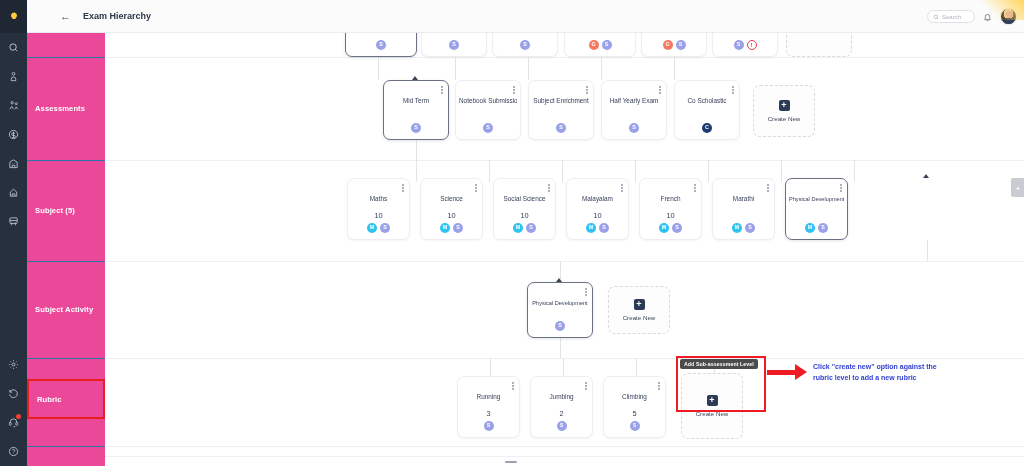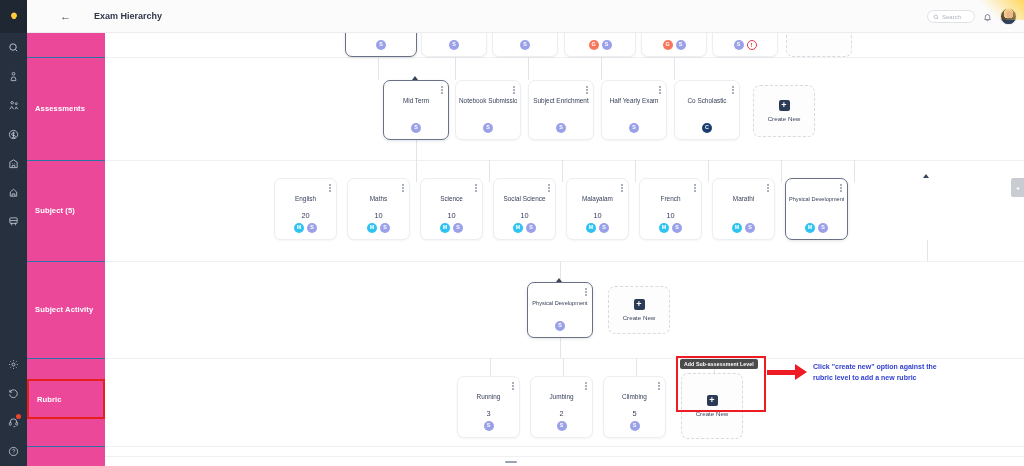--- a/index.html
+++ b/index.html
@@ -49,21 +49,21 @@
     border:2px solid #e81f1f;
   }
 
   
   .header {
     position:absolute; left:27px; top:0; width:997px; height:33px;
     background:#fbfbfc; border-bottom:1px solid #ececef;
     display:flex; align-items:center;
   }
   .back-arrow { margin-left:33px; color:#3d4758; font-size:11px; line-height:1; }
-  .header-title { margin-left:23px; font-size:9px; font-weight:bold; color:#2d3748; }
+  .header-title { margin-left:12px; font-size:9px; font-weight:bold; color:#2d3748; }
   .header-right { position:absolute; right:7px; top:0; height:33px; display:flex; align-items:center; gap:8px; }
   .search-pill {
     width:48px; height:13px; border:1px solid #dfe1e6; border-radius:7px;
     background:#fff; display:flex; align-items:center; gap:3px; padding-left:5px;
   }
   .search-pill span { font-size:6px; color:#aeb3bd; }
   .bell { color:#4a5568; }
   .avatar {
     width:17px; height:17px; border-radius:50%;
     background:radial-gradient(circle at 50% 32%, #f0c8a0 0 38%, #3a3026 39% 62%, #2f3b4e 63% 100%);
@@ -432,33 +432,20 @@
       <div class="card-title">Co Scholastic</div>
       <div class="badges">
           <span class="badge c">C</span>
         </div>
     </div>
     <div class="create" style="left:648px;top:52px;width:62px;height:52px">
       <span class="plus-box">+</span>
       <span class="create-label">Create New</span>
     </div>
 
-    <div class="card" style="left:169px;top:145px;width:63px;height:62px">
-      <div class="kebab">
-          <i></i>
-          <i></i>
-          <i></i>
-        </div>
-      <div class="card-title">English</div>
-      <div class="card-count">20</div>
-      <div class="badges">
-          <span class="badge m">M</span>
-          <span class="badge s">S</span>
-        </div>
-    </div>
     <div class="card" style="left:242px;top:145px;width:63px;height:62px">
       <div class="kebab">
           <i></i>
           <i></i>
           <i></i>
         </div>
       <div class="card-title">Maths</div>
       <div class="card-count">10</div>
       <div class="badges">
           <span class="badge m">M</span>

